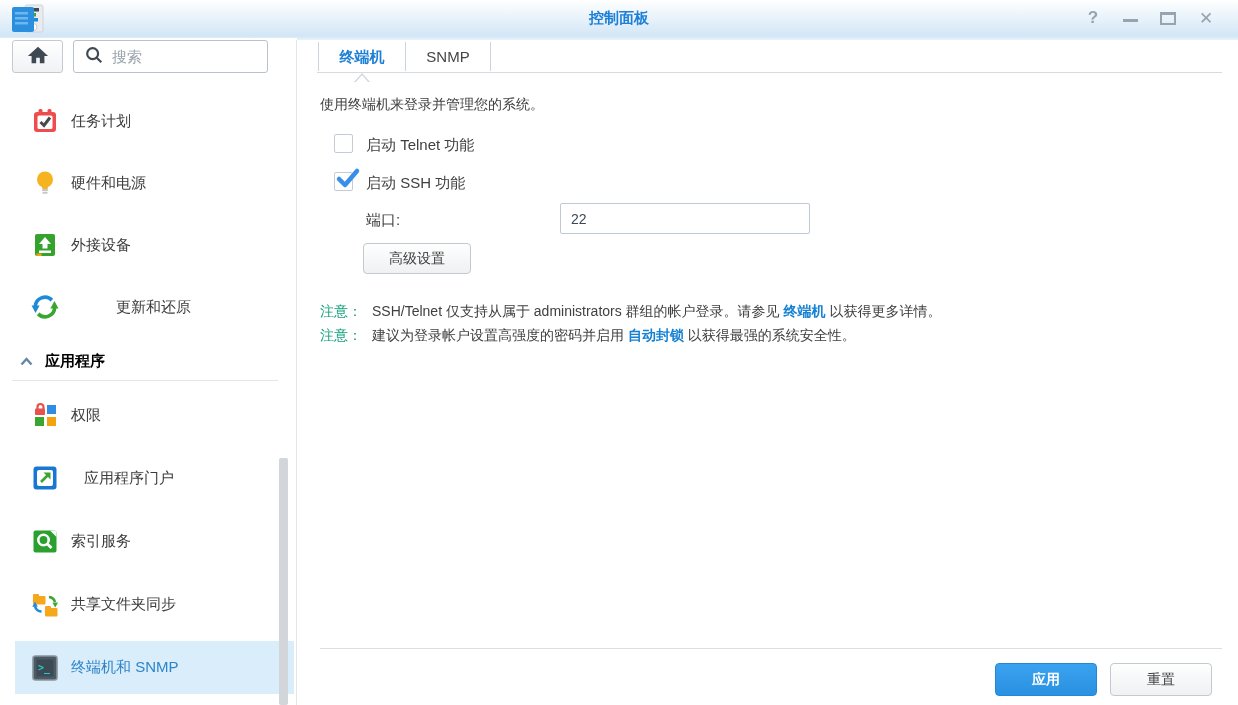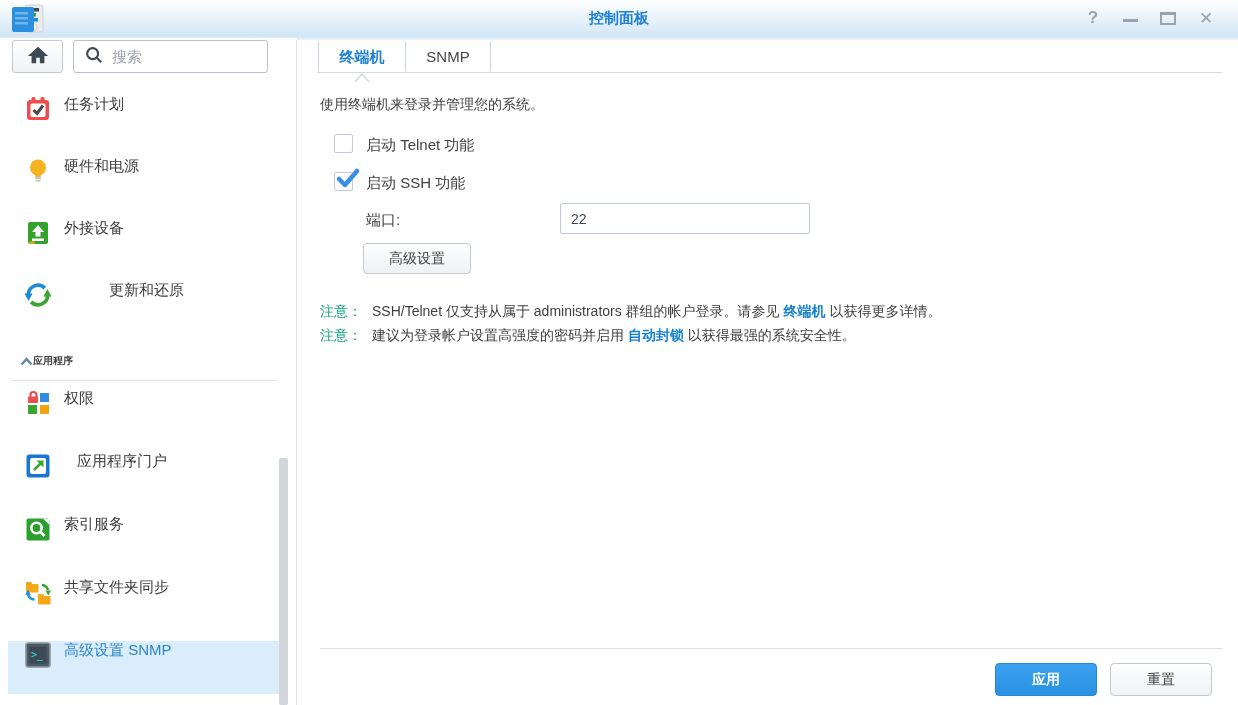--- a/index.html
+++ b/index.html
@@ -29,30 +29,30 @@
   .home-btn { position:absolute; left:12px; top:40px; width:51px; height:33px;
     border:1px solid #c4cad1; border-radius:3px; background:linear-gradient(#ffffff,#f0f2f4);
     display:flex; align-items:center; justify-content:center; cursor:pointer; }
   .search-box { position:absolute; left:73px; top:40px; width:195px; height:33px;
     border:1px solid #b9c2cc; border-radius:3px; background:#fff;
     display:flex; align-items:center; padding-left:10px; }
   .search-box input { border:none; outline:none; width:150px; font-size:15px; color:#444;
     font-family:inherit; margin-left:8px; }
   .search-box input::placeholder { color:#9aa3ad; }
 
-  .nav-item { position:absolute; left:8px; width:279px; height:52px; display:flex;
-    cursor:pointer; }
+  .nav-item { position:absolute; left:15px; width:279px; height:52px; display:flex;
+    align-items:center; cursor:pointer; }
   .nav-item .nicon { width:28px; height:28px; margin-left:16px; flex:0 0 28px; }
   .nav-item .nlabel { margin-left:12px; font-size:15px; color:#3c3c3c; white-space:nowrap; }
   .nav-item.selected { background:#d9edfb; }
   .nav-item.selected .nlabel { color:#2e84c9; }
   .section-hdr { position:absolute; left:0; top:348px; width:279px; height:26px;
     display:flex; align-items:center; cursor:pointer; }
   .section-hdr .chev { margin-left:20px; }
-  .section-hdr .slabel { font-size:10px; font-weight:bold; color:#404040; }
+  .section-hdr .slabel { margin-left:12px; font-size:15px; font-weight:bold; color:#000000; }
   .side-divider { position:absolute; left:12px; top:380px; width:266px; height:1px; background:#e6e6e6; }
   .scroll-thumb { position:absolute; left:279px; top:458px; width:9px; height:247px;
     background:#d2d6da; border-radius:2px; cursor:pointer; }
 
   
   .tabbar { position:absolute; left:297px; top:40px; width:941px; height:33px; background:#fff; }
   .tabbar-line { position:absolute; left:317px; top:72px; width:905px; height:1px; background:#d5dbe1; }
   .tab-sep { position:absolute; top:42px; width:1px; height:29px; background:#ccd5de; }
   .tab { position:absolute; top:40px; height:33px; line-height:33px; text-align:center;
     font-size:15px; color:#454545; cursor:pointer; }
@@ -251,21 +251,21 @@
 </div>
 
 <div class="nav-item selected" style="top:641px; height:53px;">
   <span class="nicon">
     <svg width="28" height="28" viewBox="0 0 28 28">
       <rect x="2" y="2" width="24" height="24" rx="2.5" fill="#4b5a64" stroke="#8a959c" stroke-width="1.6"></rect>
       <rect x="5.5" y="5.5" width="17" height="17" fill="#3c4a53"></rect>
       <text x="7" y="17" font-size="10" font-weight="bold" fill="#2cc4c9" font-family="'DejaVu Sans Mono','Liberation Mono',monospace">&gt;_</text>
     </svg>
   </span>
-  <span class="nlabel">高级设置 SNMP</span>
+  <span class="nlabel">终端机和 SNMP</span>
 </div>
 
 <div class="scroll-thumb"></div>
 
 <div class="tabbar"></div>
 <div class="tab-sep" style="left:318px;"></div>
 <div class="tab active" style="left:319px; width:86px;">终端机</div>
 <div class="tab-sep" style="left:405px;"></div>
 <div class="tab" style="left:406px; width:84px;">SNMP</div>
 <div class="tab-sep" style="left:490px;"></div>

